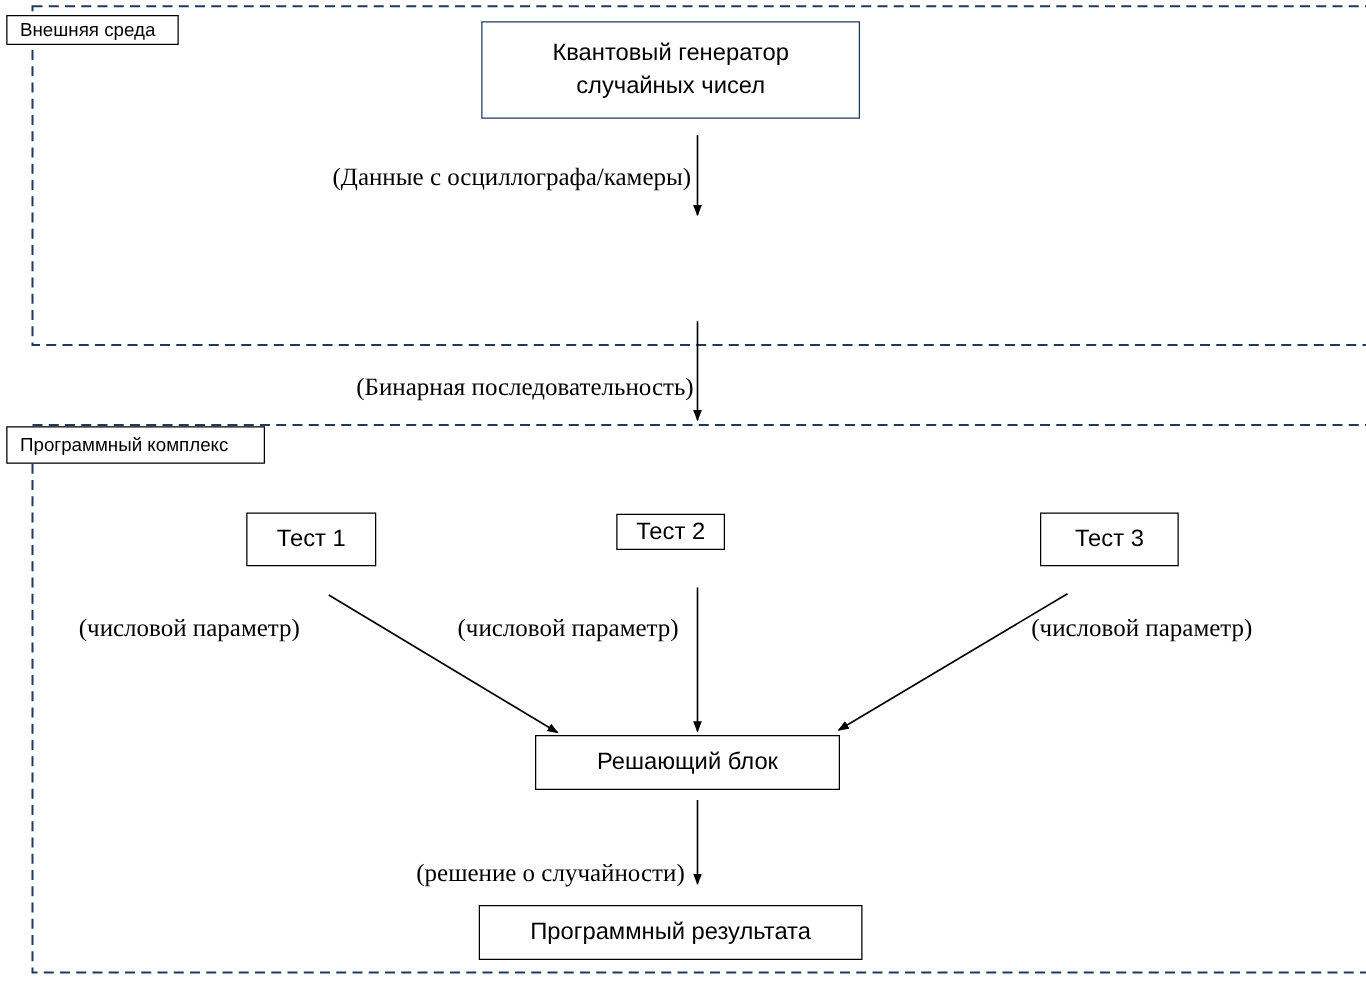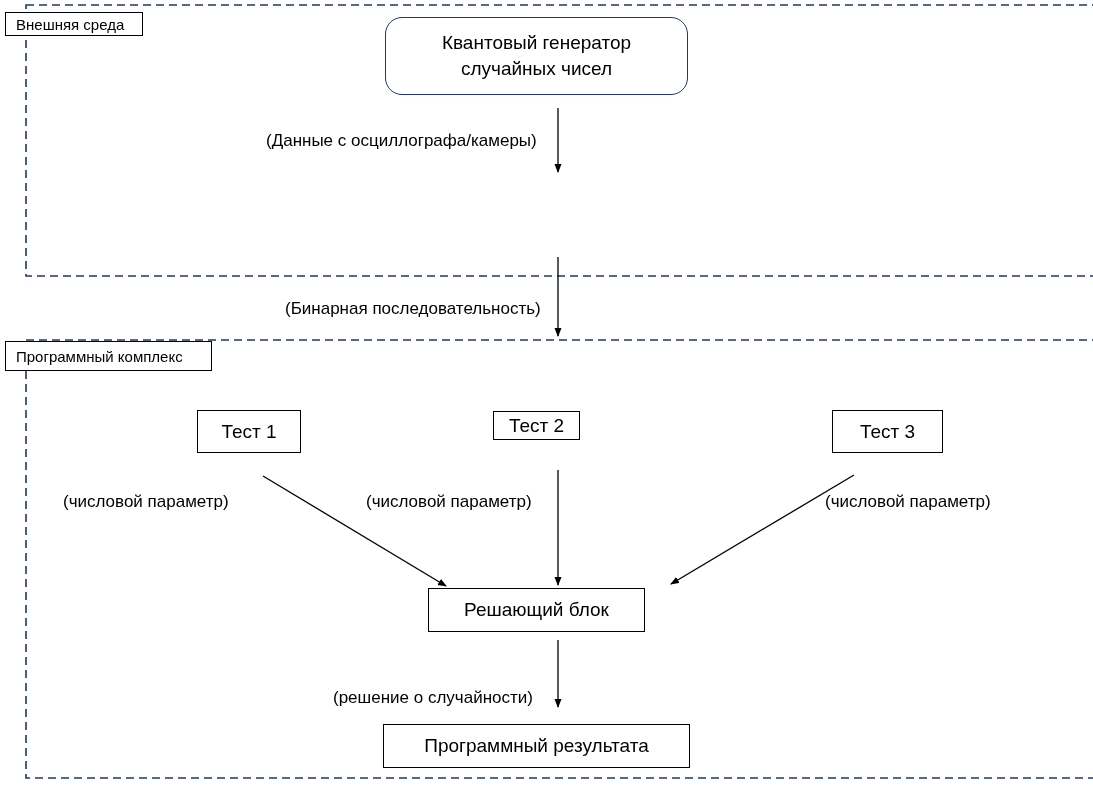--- a/index.html
+++ b/index.html
@@ -17,36 +17,37 @@
     position:absolute;
     background:#ffffff;
     border:1.5px solid #000000;
     display:flex;align-items:center;justify-content:center;
     text-align:center;
     font-size:19px;
     line-height:1.35;
     white-space:pre-line;
     box-sizing:border-box;
   }
-  .node.navy{border-color:#1f3864;border-radius:17px;}
+  .node.navy{border-color:#1f3864;}
   .zone-label{
     position:absolute;
     background:#ffffff;
     border:1.2px solid #000000;
     display:flex;align-items:center;
     padding:0 10px;
     font-size:15px;
     box-sizing:border-box;
     z-index:3;
   }
   .edge-label{
     position:absolute;
-    font-size:17px;
+    font-size:20px;
     white-space:nowrap;
     background:transparent;
+    font-family:Liberation Serif, serif;
   }
   svg{display:block;}
 </style>
 </head>
 <body>
 
 <div class="stage">
 
   <svg class="layer" width="1093" height="785" viewBox="0 0 1093 785">
     <defs>
@@ -91,21 +92,21 @@
   </div>
 
   <div class="node" style="left:493px;top:411px;width:87px;height:29px;">
     <span>Тест 2</span>
   </div>
 
   <div class="node" style="left:832px;top:410px;width:111px;height:43px;">
     <span>Тест 3</span>
   </div>
 
-  <div class="node" style="left:428px;top:588px;width:217px;height:44px;">
+  <div class="node" style="left:428px;top:588px;width:244px;height:44px;">
     <span>Решающий блок</span>
   </div>
 
   <div class="node" style="left:383px;top:724px;width:307px;height:44px;">
     <span>Программный результата</span>
   </div>
 
   <div class="edge-label" style="left:266px;top:131px;">(Данные с осциллографа/камеры)</div>
 
   <div class="edge-label" style="left:285px;top:299px;">(Бинарная последовательность)</div>

